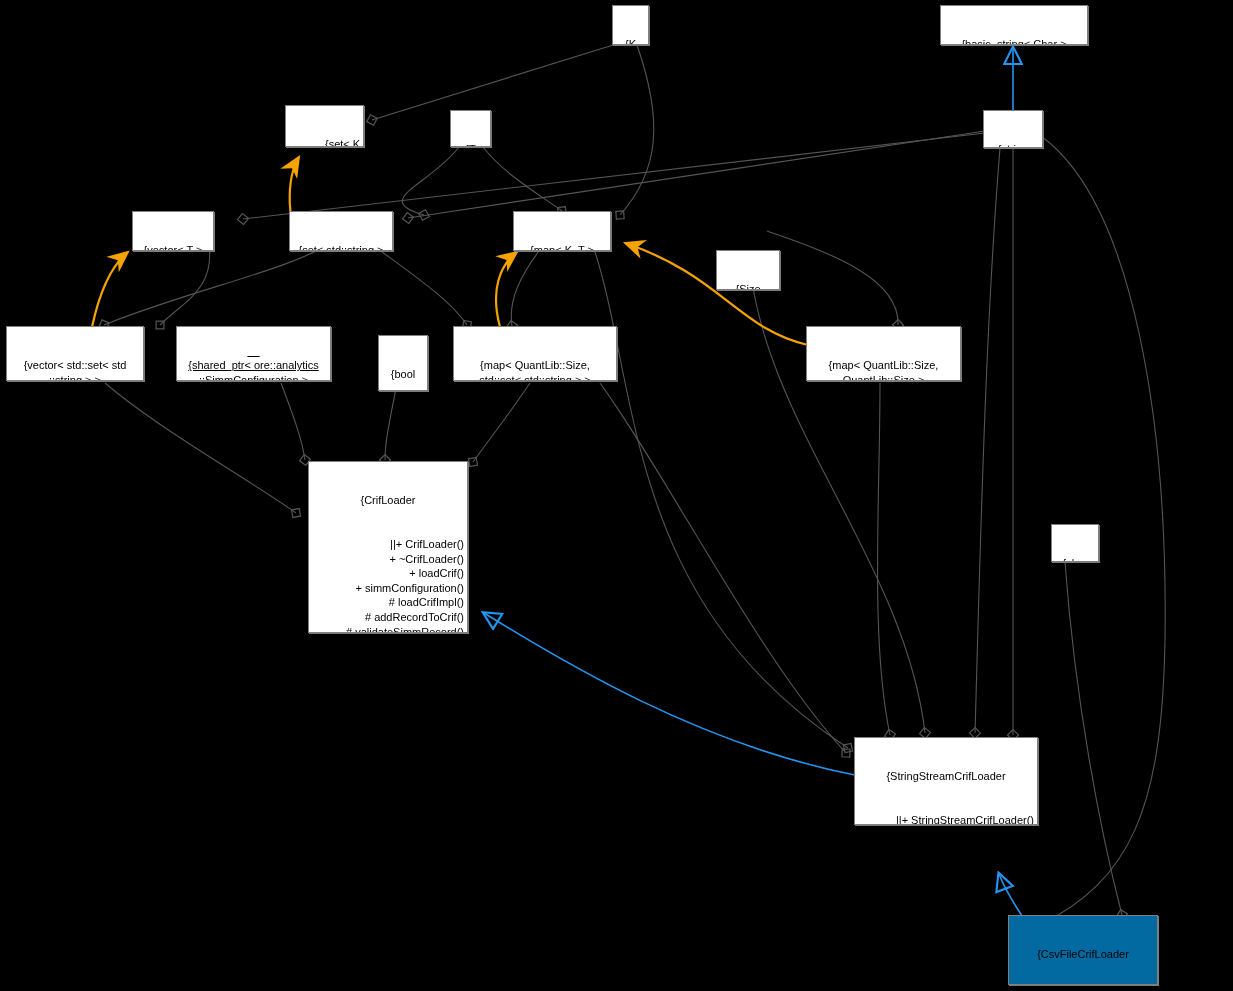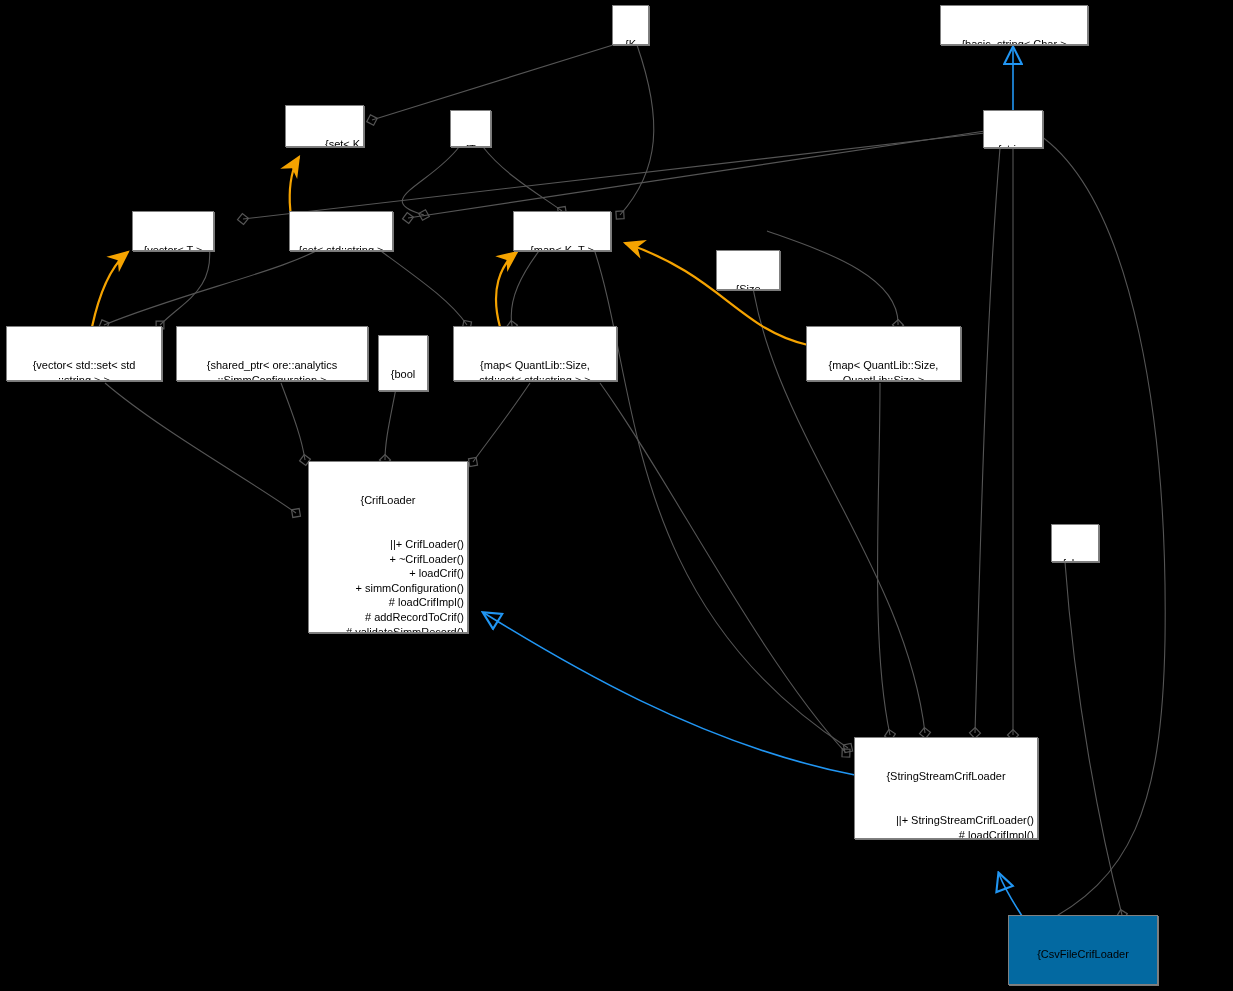--- a/index.html
+++ b/index.html
@@ -178,27 +178,27 @@
   <div class="node" style="left:513px; top:211px; width:98px; height:40px;">
     <span class="title">{map&lt; K, T &gt;</span>
     
   </div>
 
   <div class="node" style="left:716px; top:212px; width:64px; height:40px;margin-top:38px;">
     <span class="title">{Size</span>
     
   </div>
 
-  <div class="node" style="left:6px; top:326px; width:156px; height:55px;">
+  <div class="node" style="left:6px; top:326px; width:138px; height:55px;">
     <span class="title">{vector&lt; std::set&lt; std
 ::string &gt; &gt;</span>
     
   </div>
 
-  <div class="node" style="left:176px; top:326px; width:192px; height:55px;">
+  <div class="node" style="left:176px; top:326px; width:155px; height:55px;text-decoration:underline;">
     <span class="title">{shared_ptr&lt; ore::analytics
 ::SimmConfiguration &gt;</span>
     
   </div>
 
   <div class="node" style="left:378px; top:335px; width:50px; height:56px;">
     <span class="title">{bool</span>
     
   </div>
 
@@ -226,21 +226,21 @@
 + loadCrif()
 + simmConfiguration()
 # loadCrifImpl()
 # addRecordToCrif()
 # validateSimmRecord()
 # currencyOverrides()
 # updateMapping()</span>
     
   </div>
 
-  <div class="node" style="left:854px; top:737px; width:184px; height:102px;">
+  <div class="node" style="left:854px; top:737px; width:184px; height:88px;">
     <span class="title">{StringStreamCrifLoader</span>
     <span class="members">||+ StringStreamCrifLoader()
 # loadCrifImpl()
 # loadFromStream()
 # stream()
 # processHeader()
 # process()</span>
     
   </div>
 

